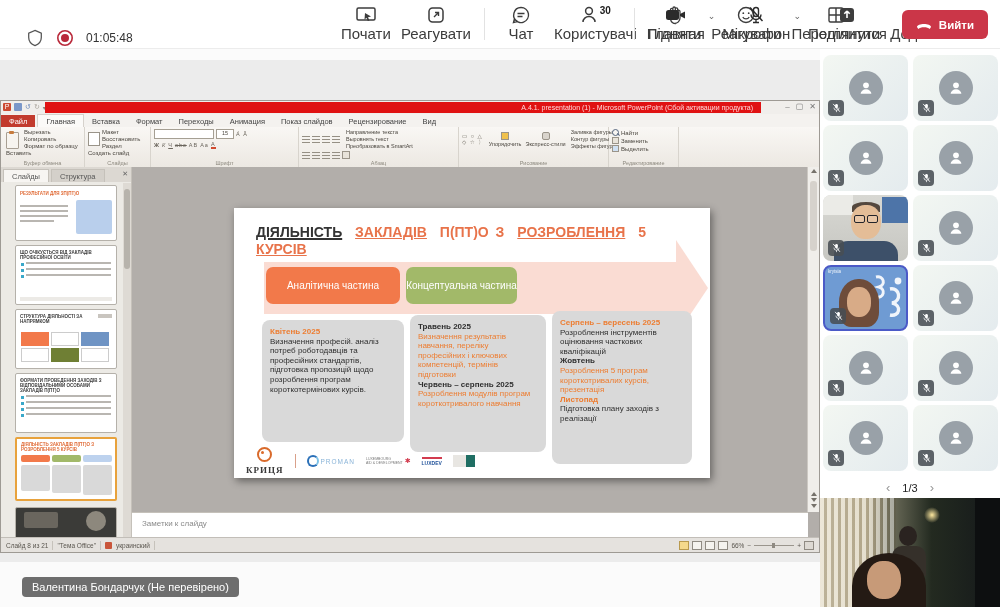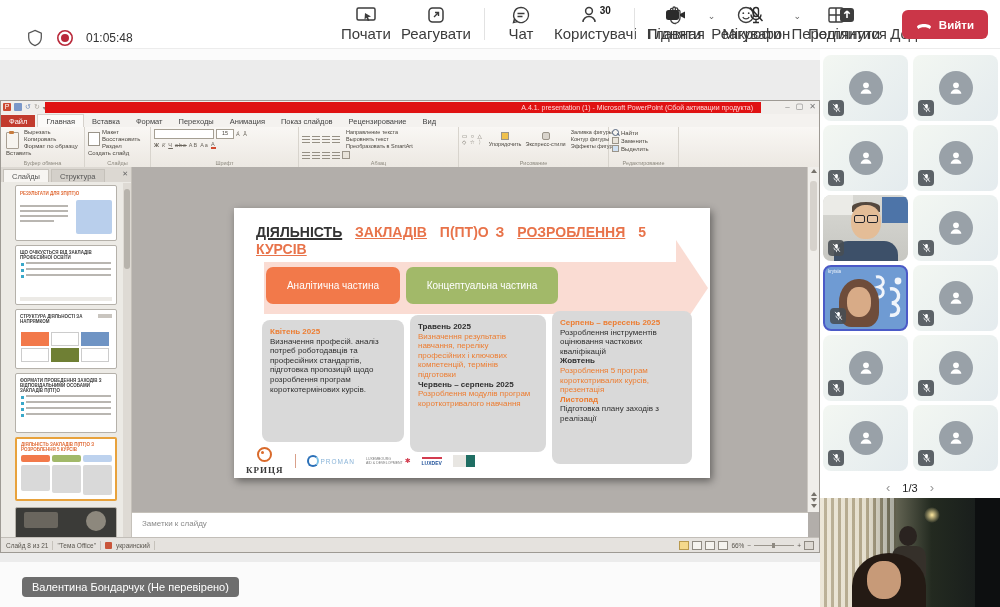--- a/index.html
+++ b/index.html
@@ -99,21 +99,21 @@
   .seg{margin-right:6px;}
   .seg.dk{color:#333;text-decoration:underline;text-decoration-thickness:1.5px;}
   .seg.or{color:#e8734a;}
   .seg.oru{color:#e8734a;text-decoration:underline;}
   .arrow-band{position:absolute;left:30px;top:54px;width:412px;height:52px;background:#fadcd3;}
   .arrow-head{position:absolute;left:442px;top:32px;width:0;height:0;
               border-top:48px solid transparent;border-bottom:48px solid transparent;border-left:32px solid #fadcd3;}
   .hbox{position:absolute;top:59px;height:37px;border-radius:7px;color:#fff;font-size:10px;
         display:flex;align-items:center;justify-content:center;text-align:center;}
   .hbox1{left:32px;width:134px;background:#f2794a;}
-  .hbox2{left:172px;width:152px;background:#a2b969;}
+  .hbox2{left:172px;width:111px;background:#a2b969;}
   .hbox3{left:314px;width:128px;background:#bdd2ee;color:#333;font-size:9.5px;line-height:11px;flex-direction:column;}
   .wavy{text-decoration:underline wavy #d04040 1px;}
   .gcol{position:absolute;background:#d9d9d9;border-radius:8px;padding:7px 8px;box-sizing:border-box;
         font-size:8px;line-height:9.6px;}
   .gcol1{left:28px;top:112px;width:142px;height:122px;}
   .gcol2{left:176px;top:107px;width:136px;height:137px;}
   .gcol3{left:318px;top:103px;width:140px;height:153px;}
   .gseg{display:block;}
   .ob{color:#ed7d31;font-weight:bold;}
   .o{color:#ed7d31;}

